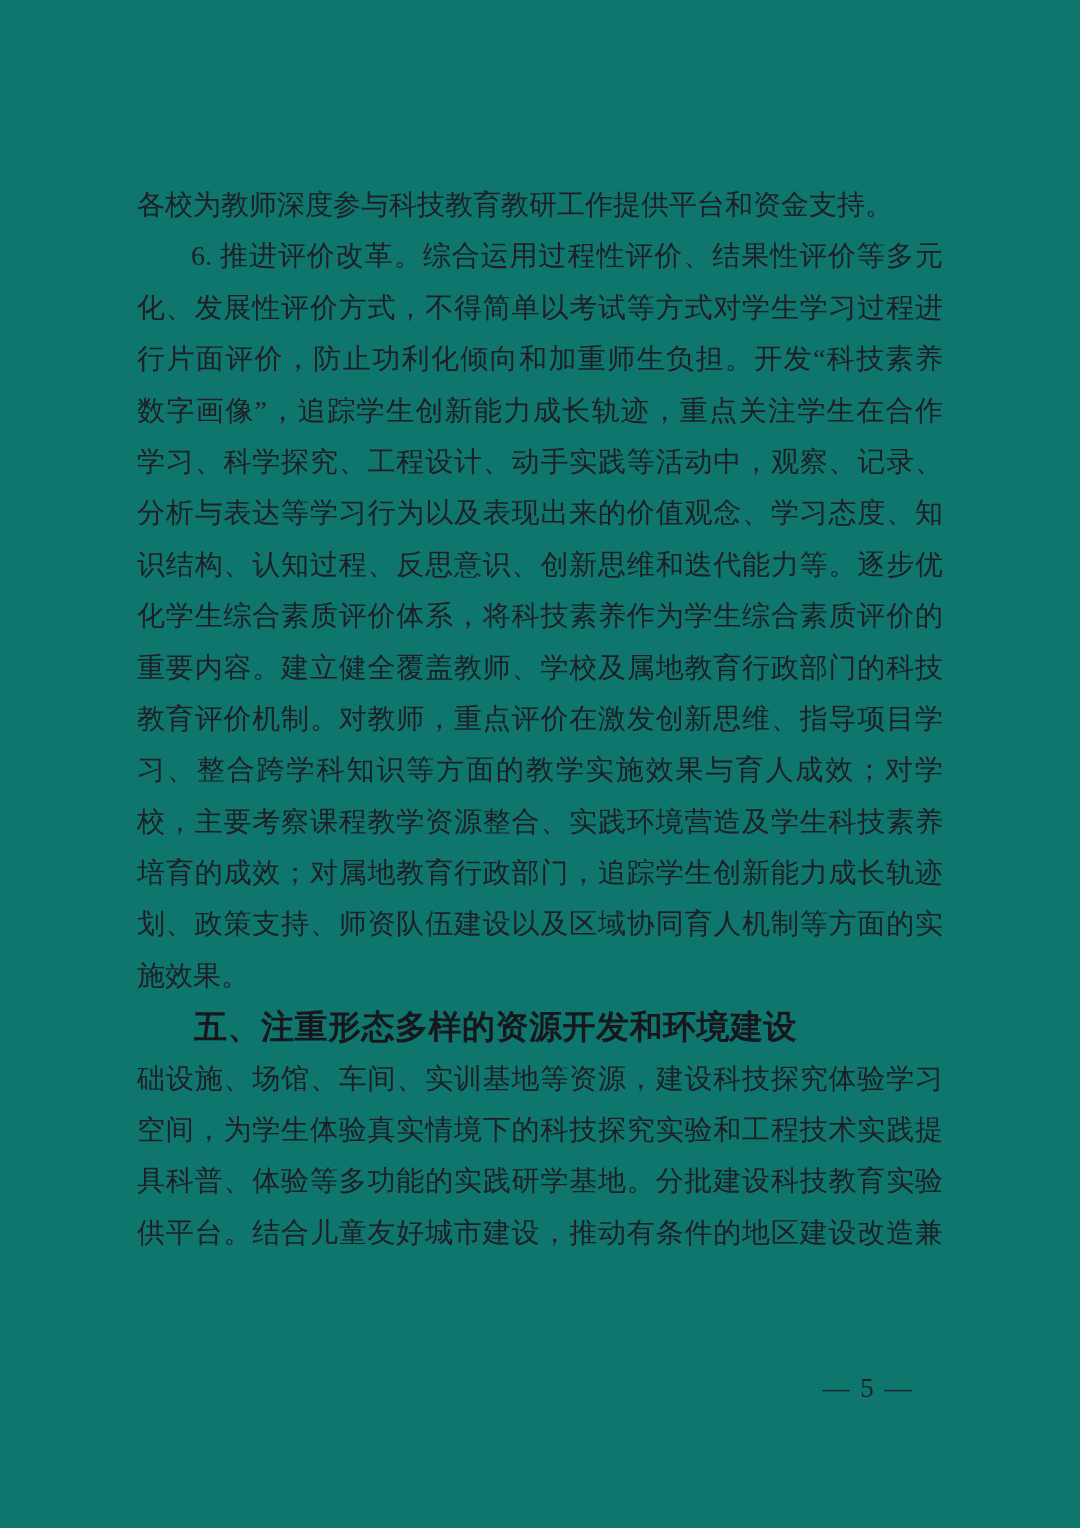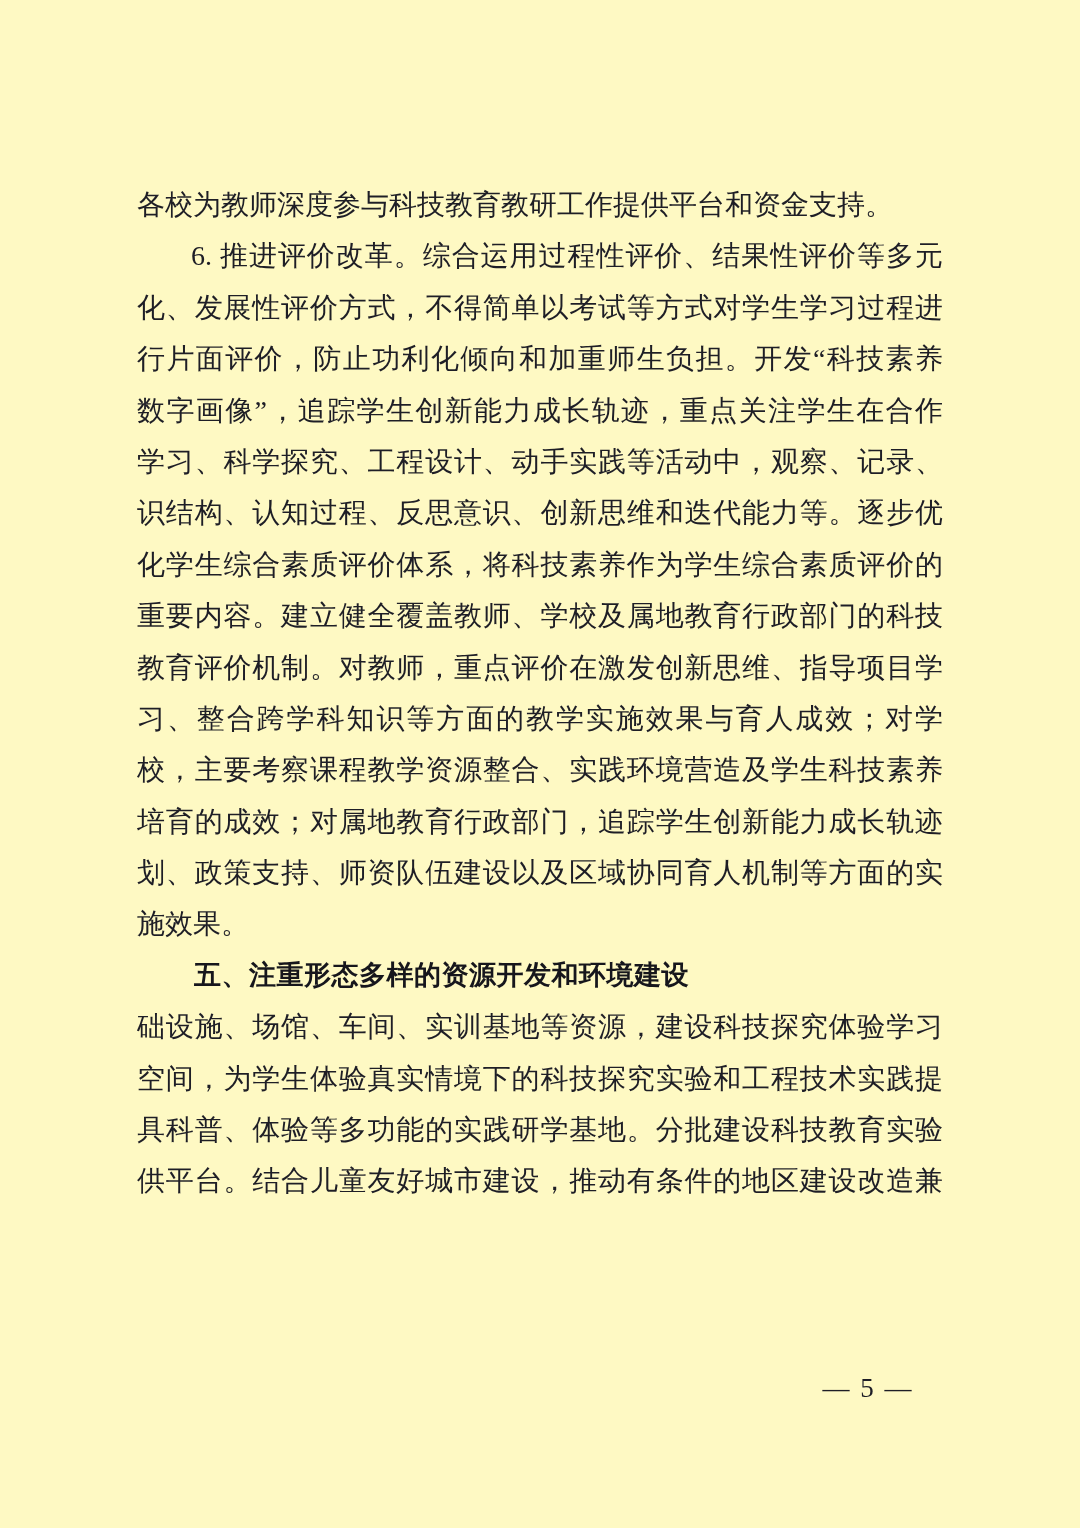--- a/index.html
+++ b/index.html
@@ -11,21 +11,21 @@
     height: 1528px;
     background: #ffffff;
     position: relative;
     overflow: hidden;
   }
   .page {
     position: absolute;
     left: 0; top: 0;
     width: 1080px;
     height: 1528px;
-    background: #fef9c3;
+    background: #0f766e;
   }
   .text-block {
     position: absolute;
     left: 137px;
     top: 179px;
     width: 806px;
   }
   .line {
     height: 51.4px;
     line-height: 51.4px;
@@ -42,21 +42,21 @@
     font-family: Liberation Serif, serif;
   }
   .line.para-end {
     text-align: left;
     text-align-last: left;
     -moz-text-align-last: left;
   }
   .line.heading {
     font-family: "Liberation Sans", "DejaVu Sans", sans-serif;
     font-weight: 700;
-    font-size: 27px;
+    font-size: 33px;
     color: #16161c;
     text-align: left;
     text-align-last: left;
     -moz-text-align-last: left;
     text-indent: 57px;
     letter-spacing: 0.5px;
   }
   .footer-pagenum {
     position: absolute;
     left: 768px;
@@ -76,20 +76,21 @@
 
 <div class="page">
 
   <div class="text-block">
       <div class="line para-end">各校为教师深度参与科技教育教研工作提供平台和资金支持。</div>
       <div class="line para-start">6. 推进评价改革。综合运用过程性评价、结果性评价等多元</div>
       <div class="line">化、发展性评价方式，不得简单以考试等方式对学生学习过程进</div>
       <div class="line">行片面评价，防止功利化倾向和加重师生负担。开发“科技素养</div>
       <div class="line">数字画像”，追踪学生创新能力成长轨迹，重点关注学生在合作</div>
       <div class="line">学习、科学探究、工程设计、动手实践等活动中，观察、记录、</div>
+      <div class="line">分析与表达等学习行为以及表现出来的价值观念、学习态度、知</div>
       <div class="line">识结构、认知过程、反思意识、创新思维和迭代能力等。逐步优</div>
       <div class="line">化学生综合素质评价体系，将科技素养作为学生综合素质评价的</div>
       <div class="line">重要内容。建立健全覆盖教师、学校及属地教育行政部门的科技</div>
       <div class="line">教育评价机制。对教师，重点评价在激发创新思维、指导项目学</div>
       <div class="line">习、整合跨学科知识等方面的教学实施效果与育人成效；对学</div>
       <div class="line">校，主要考察课程教学资源整合、实践环境营造及学生科技素养</div>
       <div class="line">培育的成效；对属地教育行政部门，追踪学生创新能力成长轨迹</div>
       <div class="line">划、政策支持、师资队伍建设以及区域协同育人机制等方面的实</div>
       <div class="line para-end">施效果。</div>
       <div class="line heading">五、注重形态多样的资源开发和环境建设</div>

